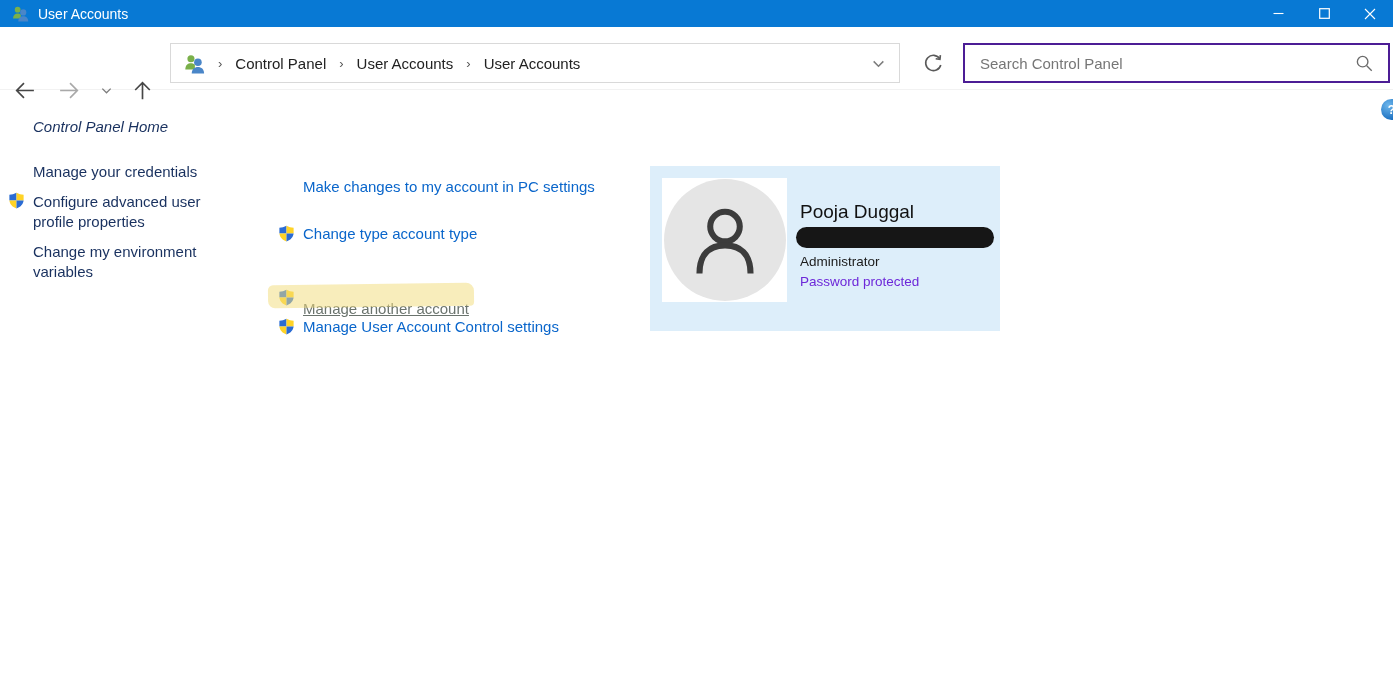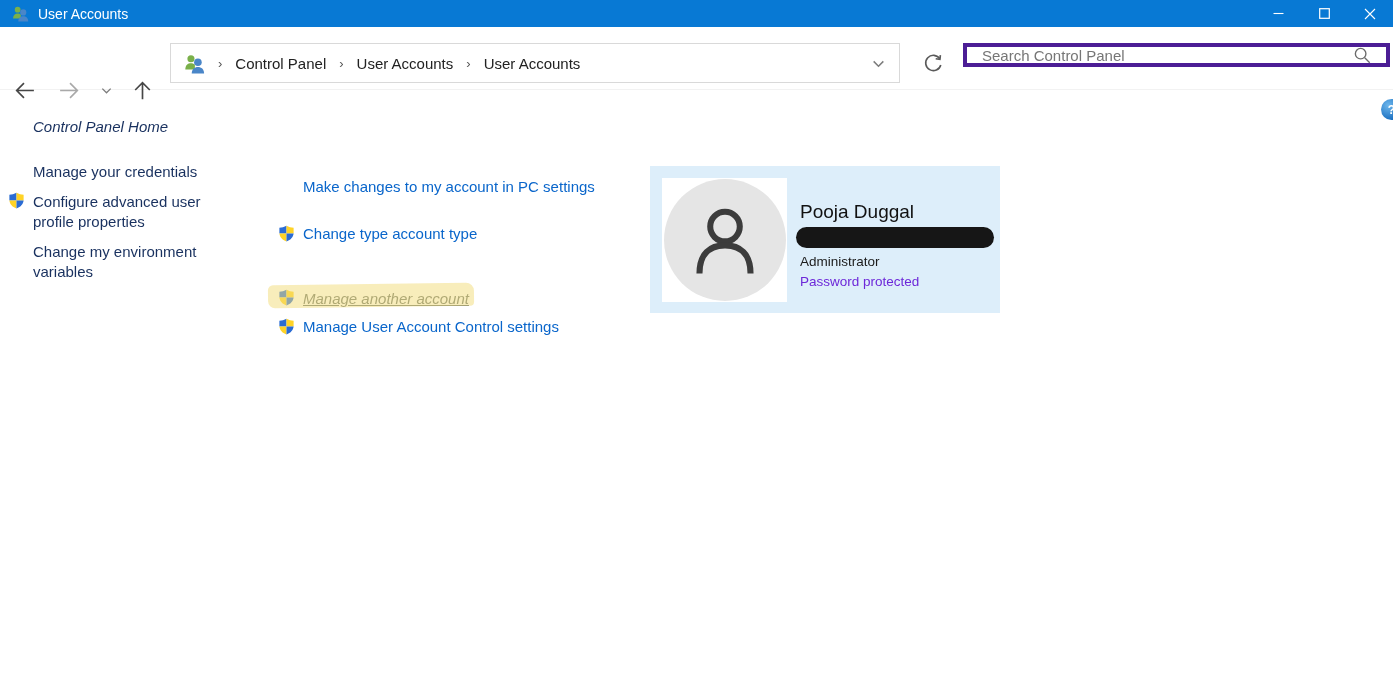--- a/index.html
+++ b/index.html
@@ -29,22 +29,22 @@
     position:absolute; left:170px; top:16px; width:730px; height:40px;
     border:1px solid #d9d9d9; background:#fff; display:flex; align-items:center;
   }
   .addressbox .crumb-icon { width:21px; height:21px; margin-left:13px; }
   .breadcrumb { display:flex; align-items:center; font-size:15px; color:#222; }
   .crumb-sep { color:#555; margin:0 13px; font-size:13px; }
   .crumb-item { cursor:default; }
   .addr-dropdown { position:absolute; right:12px; top:12px; width:16px; height:16px; }
   .refreshbox { position:absolute; left:913px; top:16px; width:40px; height:40px; display:flex; align-items:center; justify-content:center; }
   .searchbox {
-    position:absolute; left:963px; top:16px; width:427px; height:24px;
-    border:4px solid #4c1d95; background:#fff; display:flex; align-items:center;
+    position:absolute; left:963px; top:16px; width:427px; height:40px;
+    border:2px solid #4c1d95; background:#fff; display:flex; align-items:center;
   }
   .searchbox input {
     border:none; outline:none; flex:1; margin-left:15px; font-size:15px;
     font-family:"Liberation Sans","DejaVu Sans",sans-serif; color:#333; background:transparent;
   }
   .searchbox input::placeholder { color:#767676; opacity:1; }
   .searchbox .mag { width:20px; height:20px; margin-right:14px; }
   
   .help-badge {
     position:absolute; left:1381px; top:99px; width:21px; height:21px; border-radius:50%;
@@ -58,21 +58,21 @@
   .page-heading { position:absolute; left:277px; top:123px; font-size:21px; color:#1a49c8; }
   .task-link { position:absolute; font-size:15px; color:#0a66cb; cursor:pointer; }
   .task-shield { position:absolute; width:17px; height:17px; }
   .hl-stroke {
     position:absolute; left:268px; top:284px; width:206px; height:23px;
     background:#f2dd7c; opacity:0.52; border-radius:5px 8px 4px 7px;
     transform:rotate(-0.7deg); pointer-events:none; z-index:5;
   }
   .task-link.highlighted { color:#6a736d; text-decoration:underline; }
   
-  .user-panel { position:absolute; left:650px; top:166px; width:350px; height:147px; background:#ddeefa; }
+  .user-panel { position:absolute; left:650px; top:166px; width:350px; height:165px; background:#ddeefa; }
   .avatar-box { position:absolute; left:12px; top:12px; width:125px; height:124px; background:#ffffff; overflow:hidden; display:flex; align-items:center; justify-content:center; }
   .avatar-circle { width:122px; height:122px; border-radius:50%; background:#e5e5e5; display:flex; align-items:center; justify-content:center; }
   .avatar-circle svg { width:86px; height:86px; }
   .user-name { position:absolute; left:150px; top:35px; font-size:19px; color:#111; }
   .redacted-pill { position:absolute; left:146px; top:61px; width:198px; height:21px; background:#161616; border-radius:11px; }
   .user-role { position:absolute; left:150px; top:88px; font-size:13.5px; color:#1b1b1b;text-align:right; }
   .user-pass { position:absolute; left:150px; top:108px; font-size:13.5px; color:#6d28d9; }
 </style>
 </head>
 <body>
@@ -198,21 +198,21 @@
   <div class="task-link" style="left:303px; top:178px;">Make changes to my account in PC settings</div>
 
   <svg class="task-shield" style="left:278px; top:225px;" viewBox="0 0 16 16">
       <use href="#uacShield"></use>
     </svg>
   <div class="task-link" style="left:303px; top:225px;">Change type account type</div>
 
   <svg class="task-shield" style="left:278px; top:289px;" viewBox="0 0 16 16">
       <use href="#uacShield"></use>
     </svg>
-  <div class="task-link highlighted" style="left:303px; top:290px;font-style:italic;">Manage another account</div>
+  <div class="task-link highlighted" style="left:303px; top:300px;">Manage another account</div>
   <div class="hl-stroke"></div>
 
   <svg class="task-shield" style="left:278px; top:318px;" viewBox="0 0 16 16">
       <use href="#uacShield"></use>
     </svg>
   <div class="task-link" style="left:303px; top:318px;">Manage User Account Control settings</div>
 
   <div class="user-panel">
     <div class="avatar-box">
       <div class="avatar-circle">

